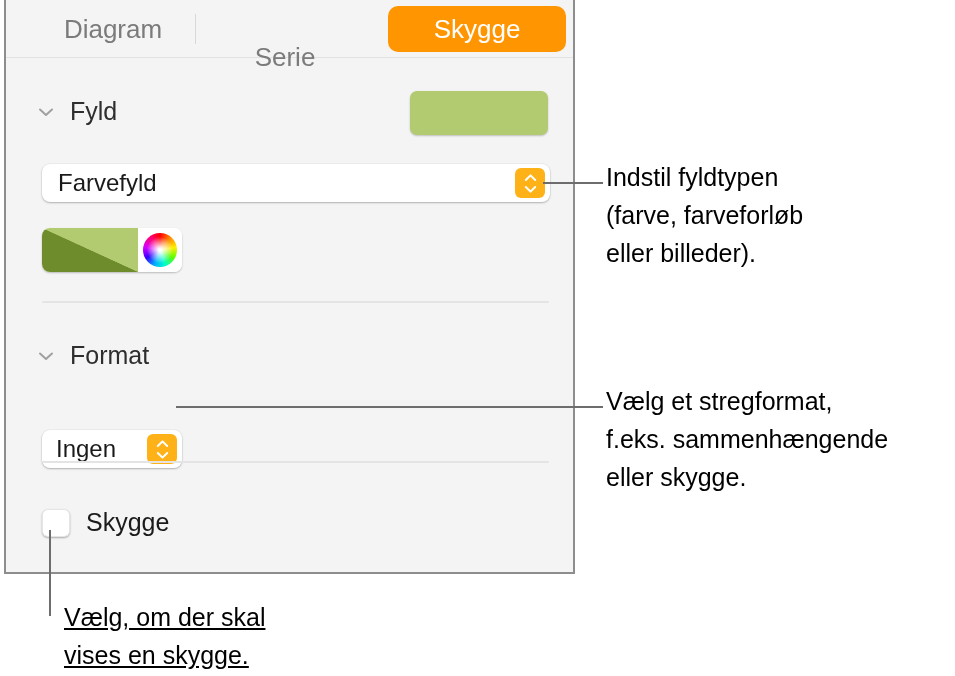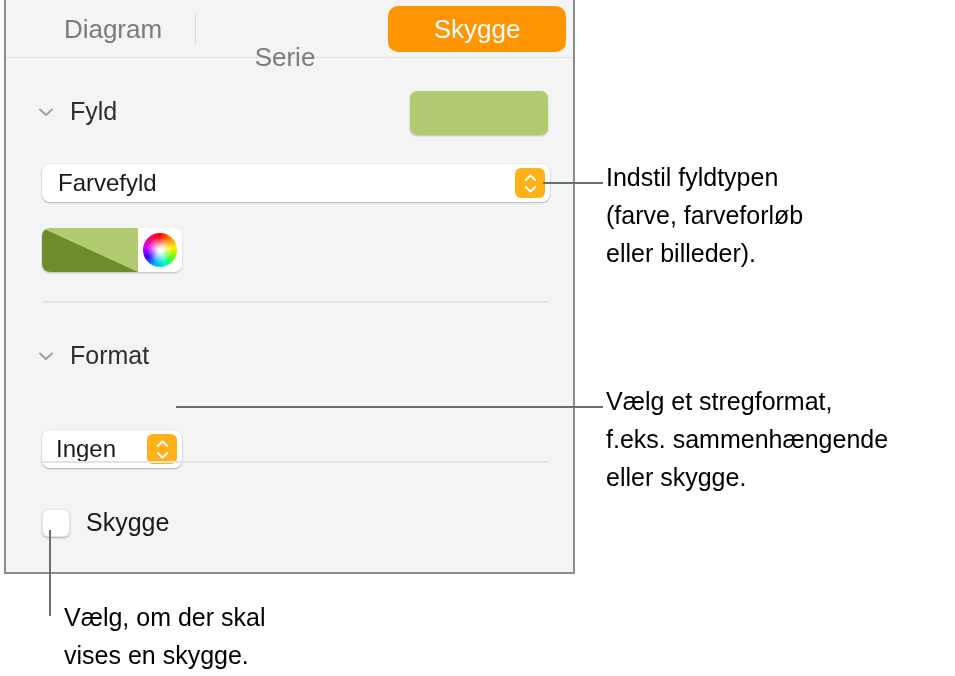--- a/index.html
+++ b/index.html
@@ -224,21 +224,21 @@
   
   .callout-text {
     position: absolute;
     font-size: 25px;
     line-height: 38px;
     color: #000000;
     white-space: pre-line;
   }
   #callout-fill-text  { left: 606px; top: 158px; }
   #callout-line-text  { left: 606px; top: 382px; }
-  #callout-shadow-text{ left: 64px;  top: 598px; }
+  #callout-shadow-text{ left: 64px;  top: 598px; text-decoration: underline; }
 
   .leader {
     position: absolute;
     background: #6d6d6d;
   }
   .leader-h { height: 2px; }
   .leader-v { width: 2px; }
 
   #leader-fill   { left: 543px; top: 182px; width: 60px; }
   #leader-line   { left: 176px; top: 406px; width: 427px; }

